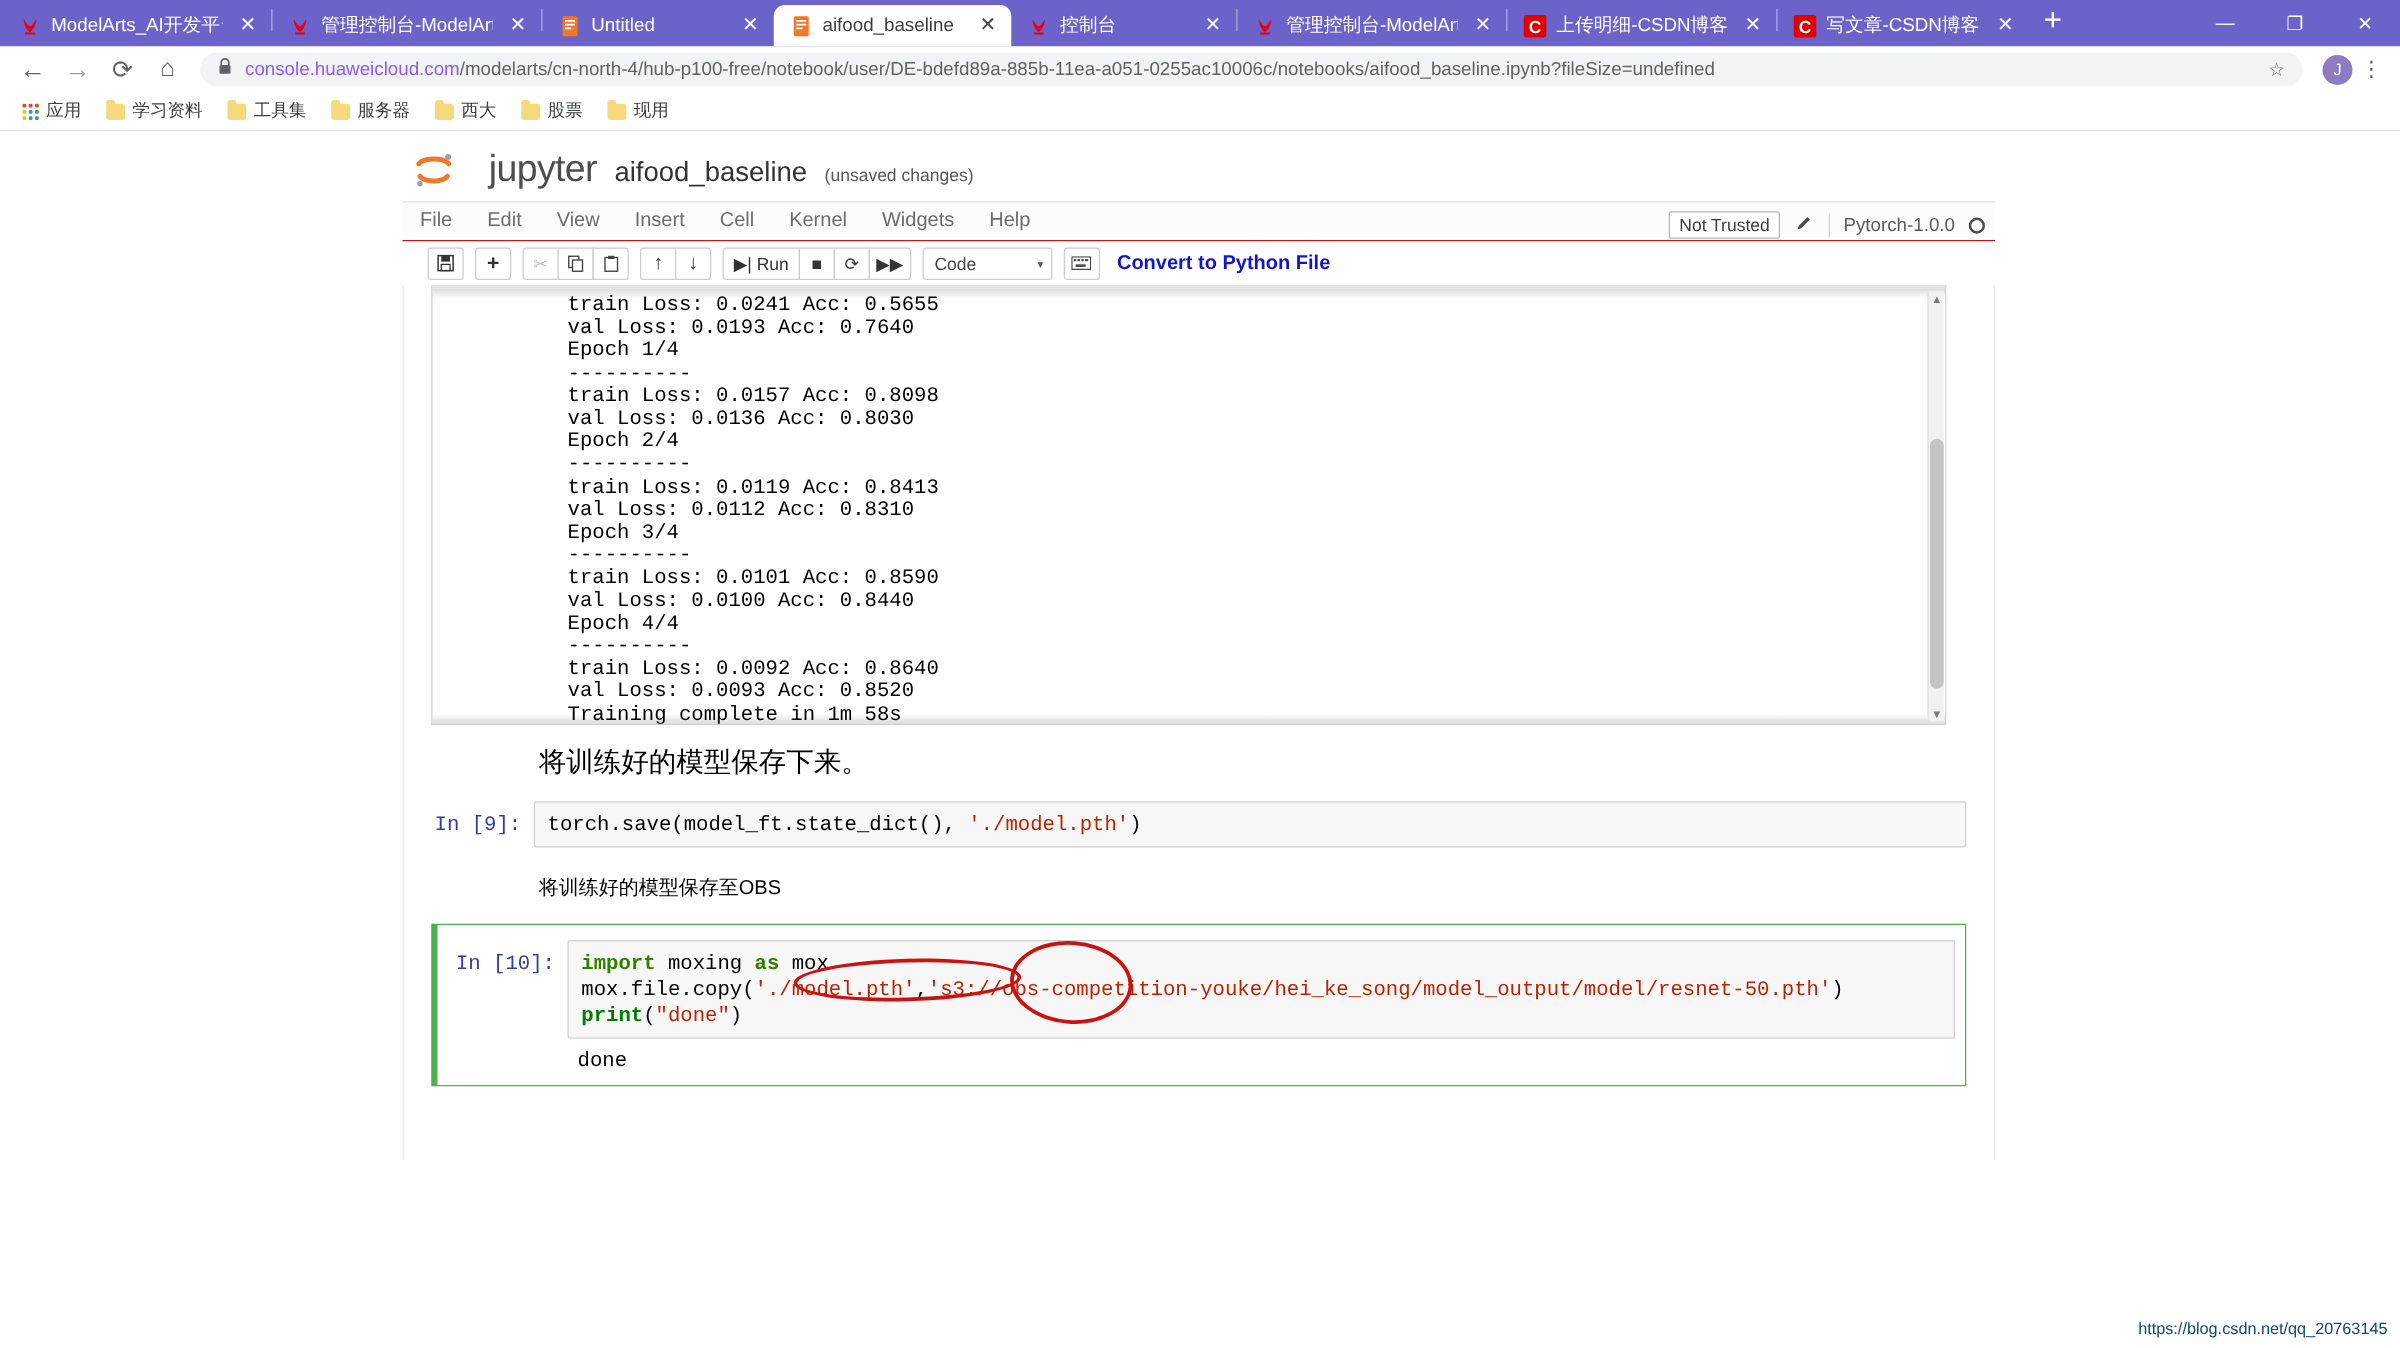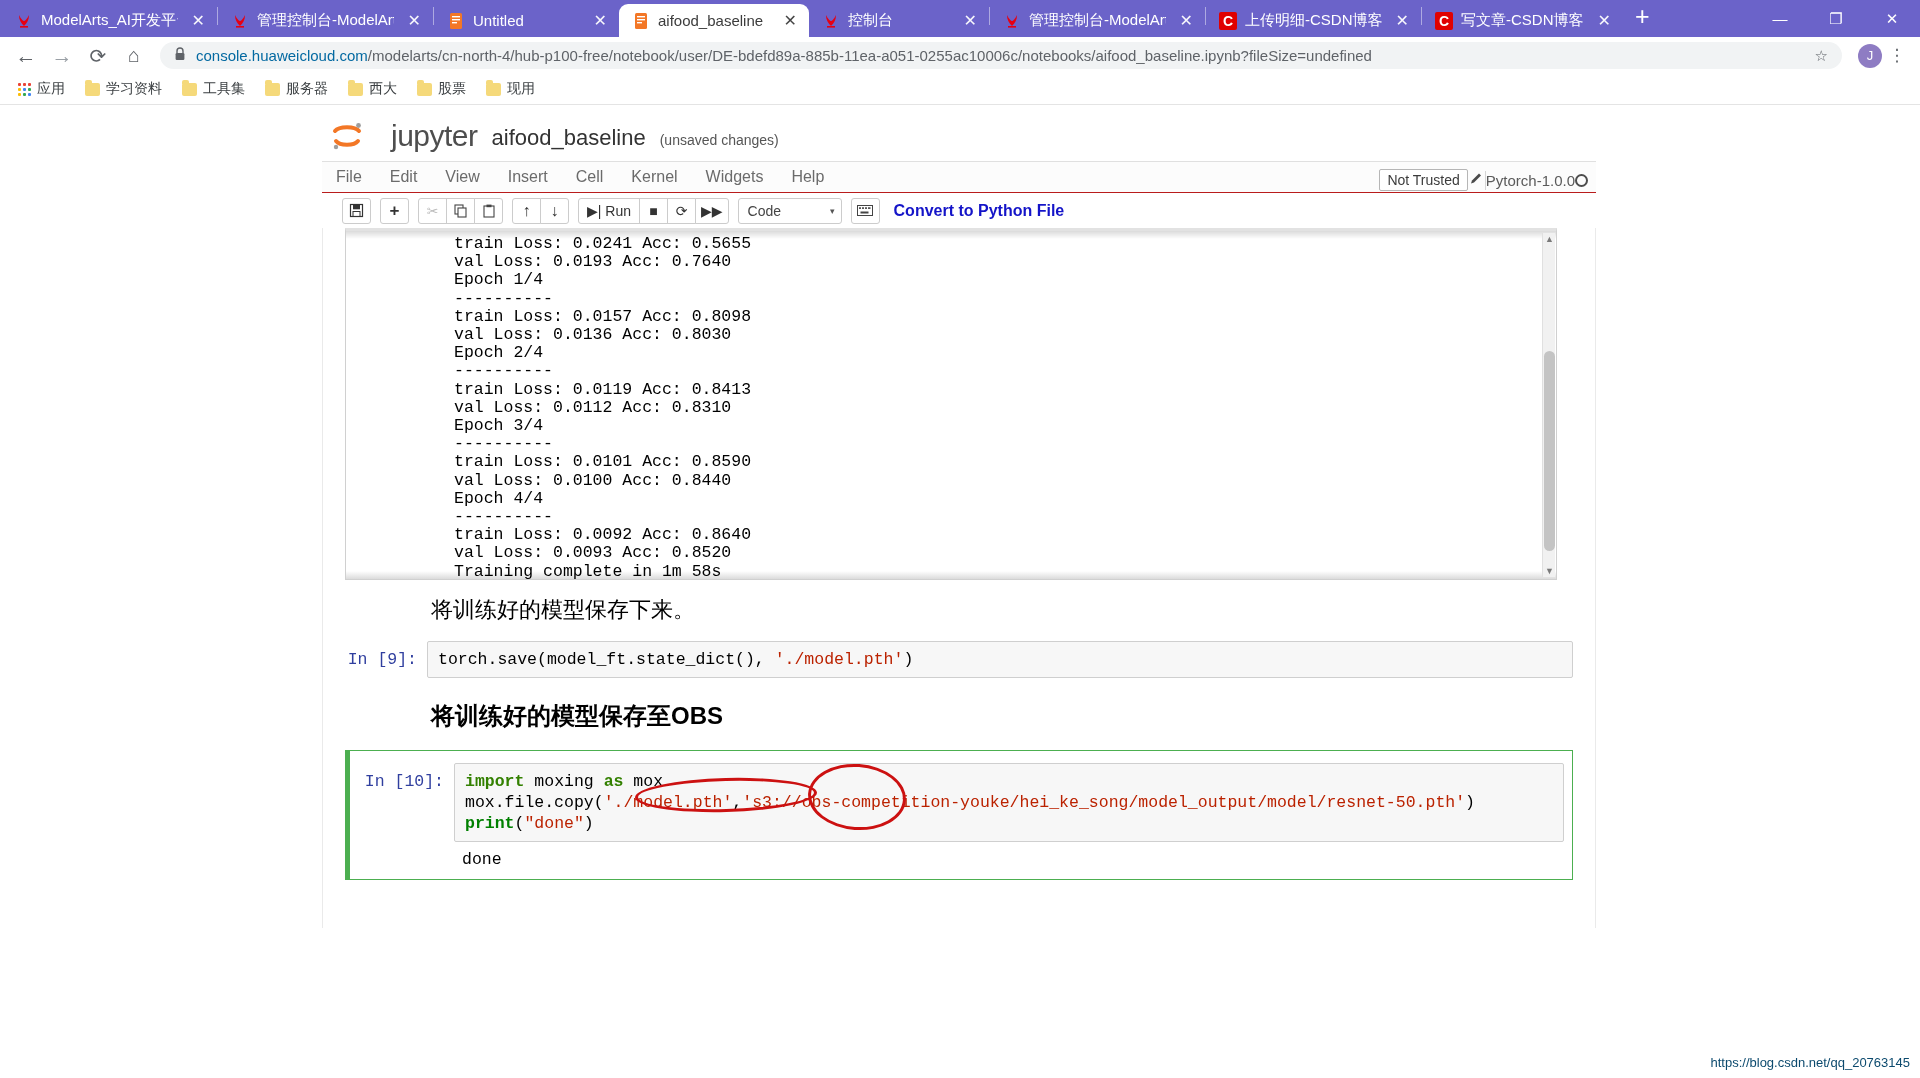--- a/index.html
+++ b/index.html
@@ -84,21 +84,21 @@
   }
   .omnibox {
     flex: 1; height: 27px; background: #f1f3f4; border-radius: 14px;
     display: flex; align-items: center; padding: 0 14px; margin: 0 8px;
     gap: 10px; position: relative;
   }
   .omnibox .url {
     font-size: 15px; color: #202124; white-space: nowrap; overflow: hidden;
     font-family: "Liberation Sans", sans-serif;
   }
-  .omnibox .url .domain { color: #0369a1; margin-top: 24px; }
+  .omnibox .url .domain { color: #8b5cf6; margin-top: 24px; }
   .omnibox .url .path { color: #5f6368; }
   .star { position:absolute; right: 14px; color:#5f6368; font-size: 15px; }
   .avatar {
     width: 24px; height: 24px; border-radius: 50%; background: #8e7cc3;
     color: #fff; font-size: 13px; display:flex; align-items:center;
     justify-content:center; margin-left: 8px;
   }
   .kebab { width: 30px; text-align:center; color:#5f6368; font-size: 17px; letter-spacing: 0; }
 
   .bookmarks {
@@ -149,21 +149,21 @@
 
   .jp-menubar {
     margin-left: 322px; width: 1274px;
     height: 32px; border-top: 1px solid #e0e0e0; border-bottom: 1px solid #b91c1c;
     background: #fcfcfc;
     display: flex; align-items: center; position: relative;
   }
   .jp-menu-item { font-size: 16px; color: #6b6b6b; padding: 5px 14px; }
   .jp-menubar-right {
     position: absolute; right: 8px; top: 0; height: 36px;
-    display: flex; align-items: center; 
+    display: flex; align-items: center; gap: 11px;
   }
   .not-trusted {
     border: 1px solid #b6b6b6; border-radius: 2px; padding: 2px 7px;
     font-size: 14px; color: #3c3c3c; background:#fff;
   }
   .pencil { color:#4a4a4a; font-size: 15px; }
   .vbar { width:1px;height:19px;background:#d5d5d5; }
   .kernel-name { font-size: 15px; color: #5b5b5b; }
   .kernel-circle { width:13px;height:13px;border:2px solid #4d4d4d;border-radius:50%; }
 
@@ -229,21 +229,21 @@
   }
   .vscroll .arr { position:absolute; left:2px; font-size:9px; color:#7a7a7a;}
   .vscroll .arr.up{ top:1px;}
   .vscroll .arr.down{ bottom:1px;}
 
   
   .md-text {
     font-size: 22px; color: #000; padding: 12px 0 8px 108px; line-height: 1.6;
   }
   .md-h2 {
-    font-size: 24px; font-weight: bold; color: #000; padding: 16px 0 10px 108px;
+    font-size: 16px; font-weight: normal; color: #000; padding: 16px 0 10px 108px;
   }
   .cell-row { display: flex; align-items: flex-start; padding: 6px 22px 6px 0; }
   .prompt {
     width: 104px; flex: 0 0 104px; text-align: right; padding-right: 10px;
     font-family: "Liberation Mono", "DejaVu Sans Mono", monospace;
     font-size: 16.5px; color: #303f9f; padding-top: 9px;
   }
   .input-area {
     flex: 1; border: 1px solid #cfcfcf; background: #f7f7f7; border-radius: 2px;
     padding: 7px 10px; font-family: "Liberation Mono","DejaVu Sans Mono", monospace;

